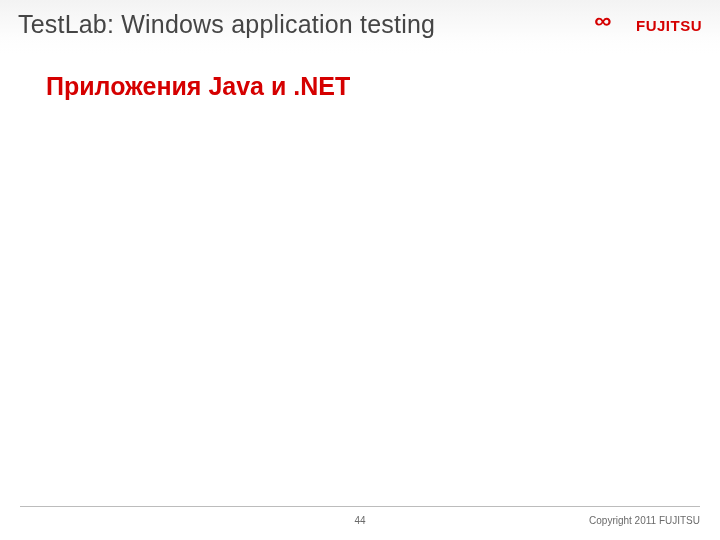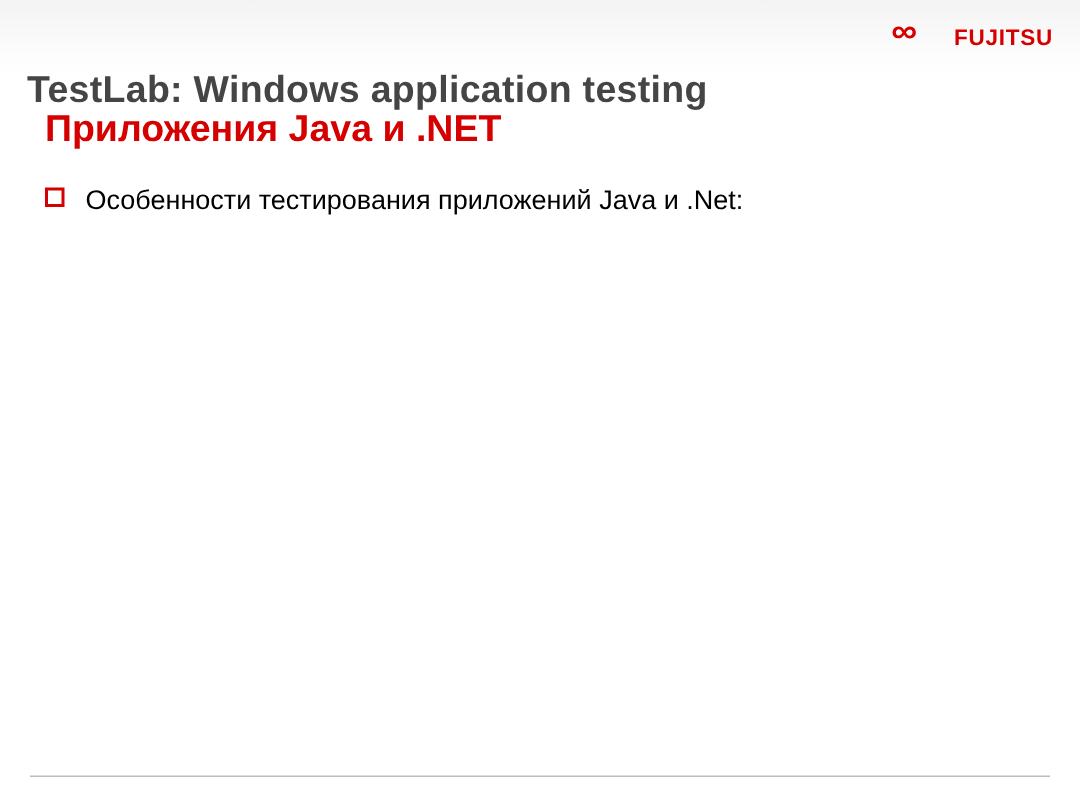--- a/index.html
+++ b/index.html
@@ -12,24 +12,23 @@
     overflow: hidden;
   }
   .header {
     position: relative;
     height: 54px;
     background: linear-gradient(to bottom, #f3f3f3 0%, #fdfdfd 70%, #ffffff 100%);
     padding: 10px 18px 0 18px;
   }
   .header-title {
     font-size: 25px;
-    font-weight: 700;
+    font-weight: 400;
     color: #454545;
     letter-spacing: 0.2px;
-    margin-top: 36px;
   }
   .logo {
     position: absolute;
     right: 18px; top: 14px;
     display: flex; align-items: center;
     gap: 19px;
   }
   .logo-mark {
     width: 22px; height: 22px;
     position: relative;
@@ -43,21 +42,21 @@
     font-weight: bold;
     transform: scaleX(1.1);
   }
   .logo-text {
     font-size: 15px;
     font-weight: bold;
     letter-spacing: 0.5px;
     color: #d50000;
   }
   .content {
-    padding: 18px 30px 0 30px;
+    padding: 18px 30px 0 46px;
   }
   .slide-title {
     font-size: 25px;
     font-weight: bold;
     color: #d50000;
     margin-bottom: 20px;
   }
   .lvl1 {
     display: flex;
     align-items: flex-start;
@@ -120,24 +119,25 @@
   <div class="header-title">TestLab: Windows application testing</div>
   <div class="logo">
     <div class="logo-mark"></div>
     <div class="logo-text">FUJITSU</div>
   </div>
 </div>
 
 <div class="content">
   <div class="slide-title">Приложения Java и .NET</div>
 
-  <div class="lvl1">
-    <div class="bullet"></div>
-    <div class="text">Особенности тестирования приложений Java и .Net:</div>
-  </div>
 
 
 
 </div>
 
 <div class="footer">
   <div class="footer-line"></div>
+  <div class="footer-row">
+    <span></span>
+    <span class="page-num">44</span>
+    <span>Copyright 2011 FUJITSU</span>
+  </div>
 </div>
 
 </body></html>

